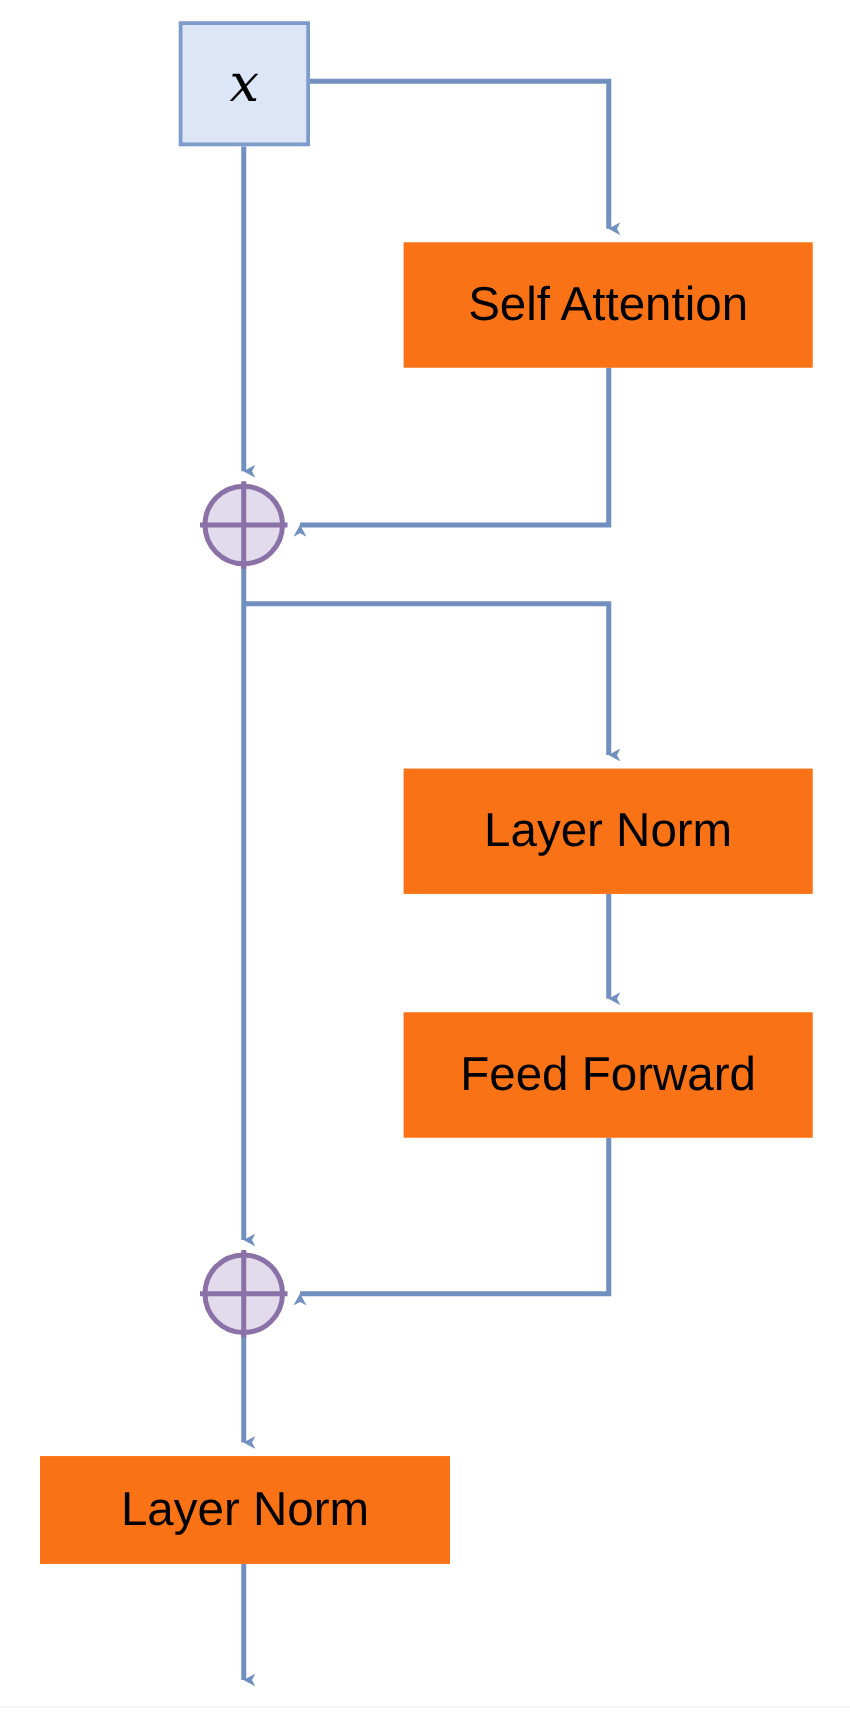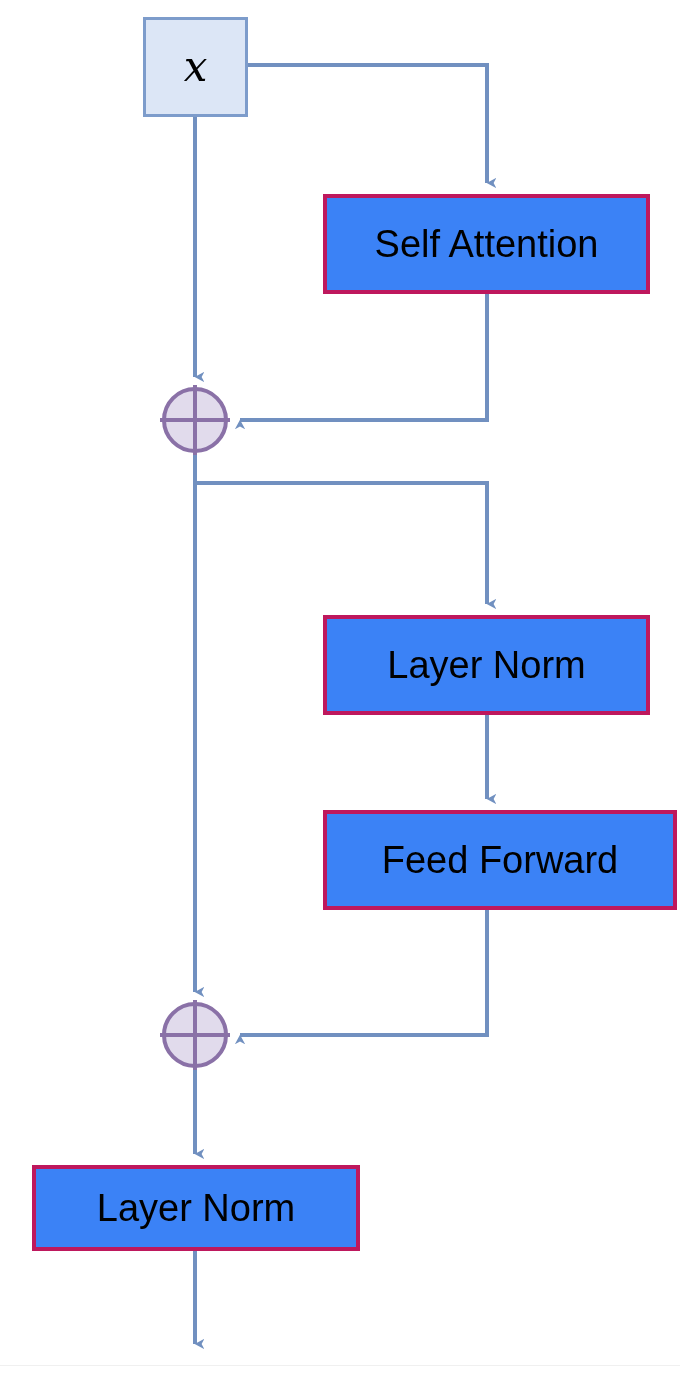--- a/index.html
+++ b/index.html
@@ -36,22 +36,22 @@
   }
   .node-input {
     background: #dce6f6;
     border: 3px solid #7d9ccb;
     font-family: "DejaVu Serif", "Liberation Serif", serif;
     font-style: italic;
     font-size: 42px;
     line-height: 1;
   }
   .node-op {
-    background: #3b82f6;
-    border: 4px solid #be185d;
+    background: #f97316;
+    border: 4px solid #f97316;
     font-family: "Liberation Sans", sans-serif;
     font-size: 38px;
     font-weight: 400;
     letter-spacing: 0px;
   }
   .node-label {
     display: block;
     white-space: nowrap;
   }
   .baseline-rule {
@@ -117,21 +117,21 @@
   </div>
 
   <div class="node-box node-op" style="left:323px; top:194px; width:327px; height:100px;">
     <span class="node-label">Self Attention</span>
   </div>
 
   <div class="node-box node-op" style="left:323px; top:615px; width:327px; height:100px;">
     <span class="node-label">Layer Norm</span>
   </div>
 
-  <div class="node-box node-op" style="left:323px; top:810px; width:354px; height:100px;">
+  <div class="node-box node-op" style="left:323px; top:810px; width:327px; height:100px;">
     <span class="node-label">Feed Forward</span>
   </div>
 
   <div class="node-box node-op" style="left:32px; top:1165px; width:328px; height:86px;">
     <span class="node-label">Layer Norm</span>
   </div>
 
   <div class="baseline-rule" style="top:1365px;"></div>
 
 </div>

